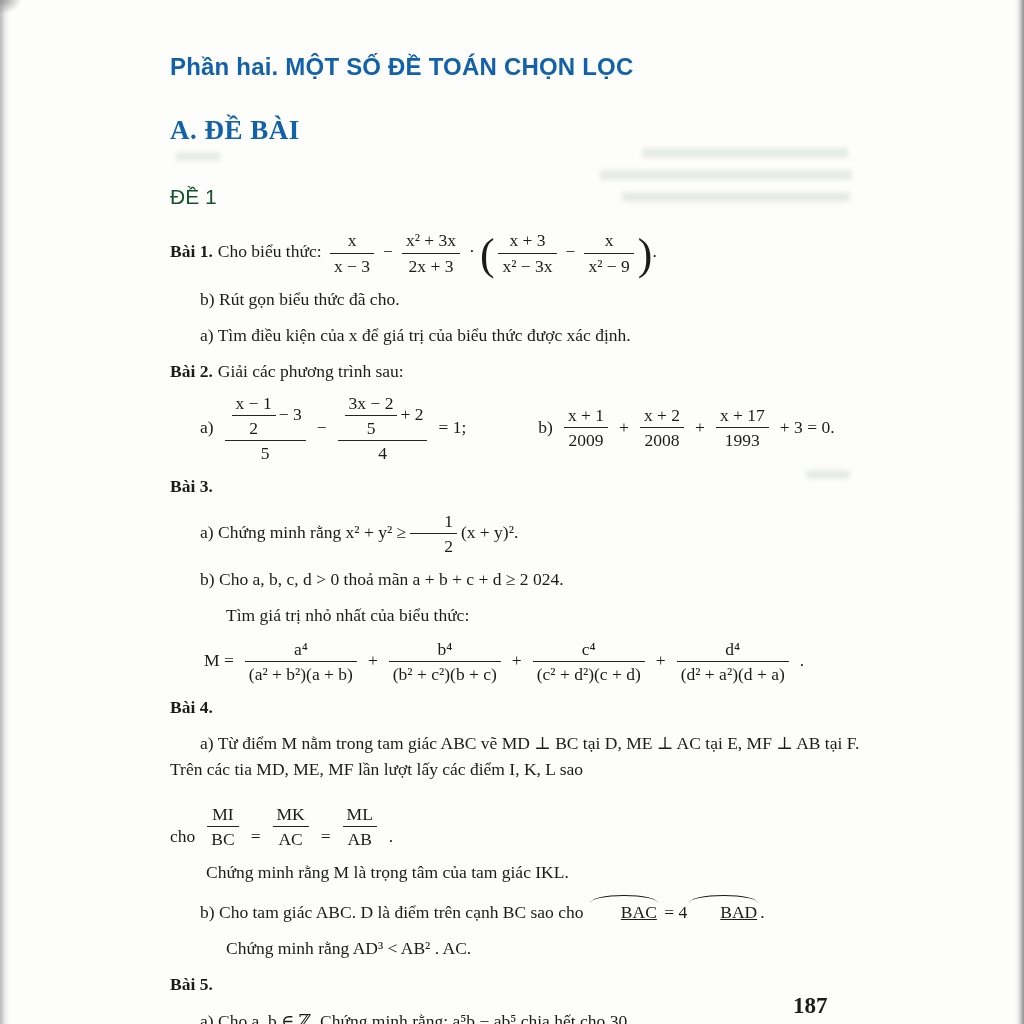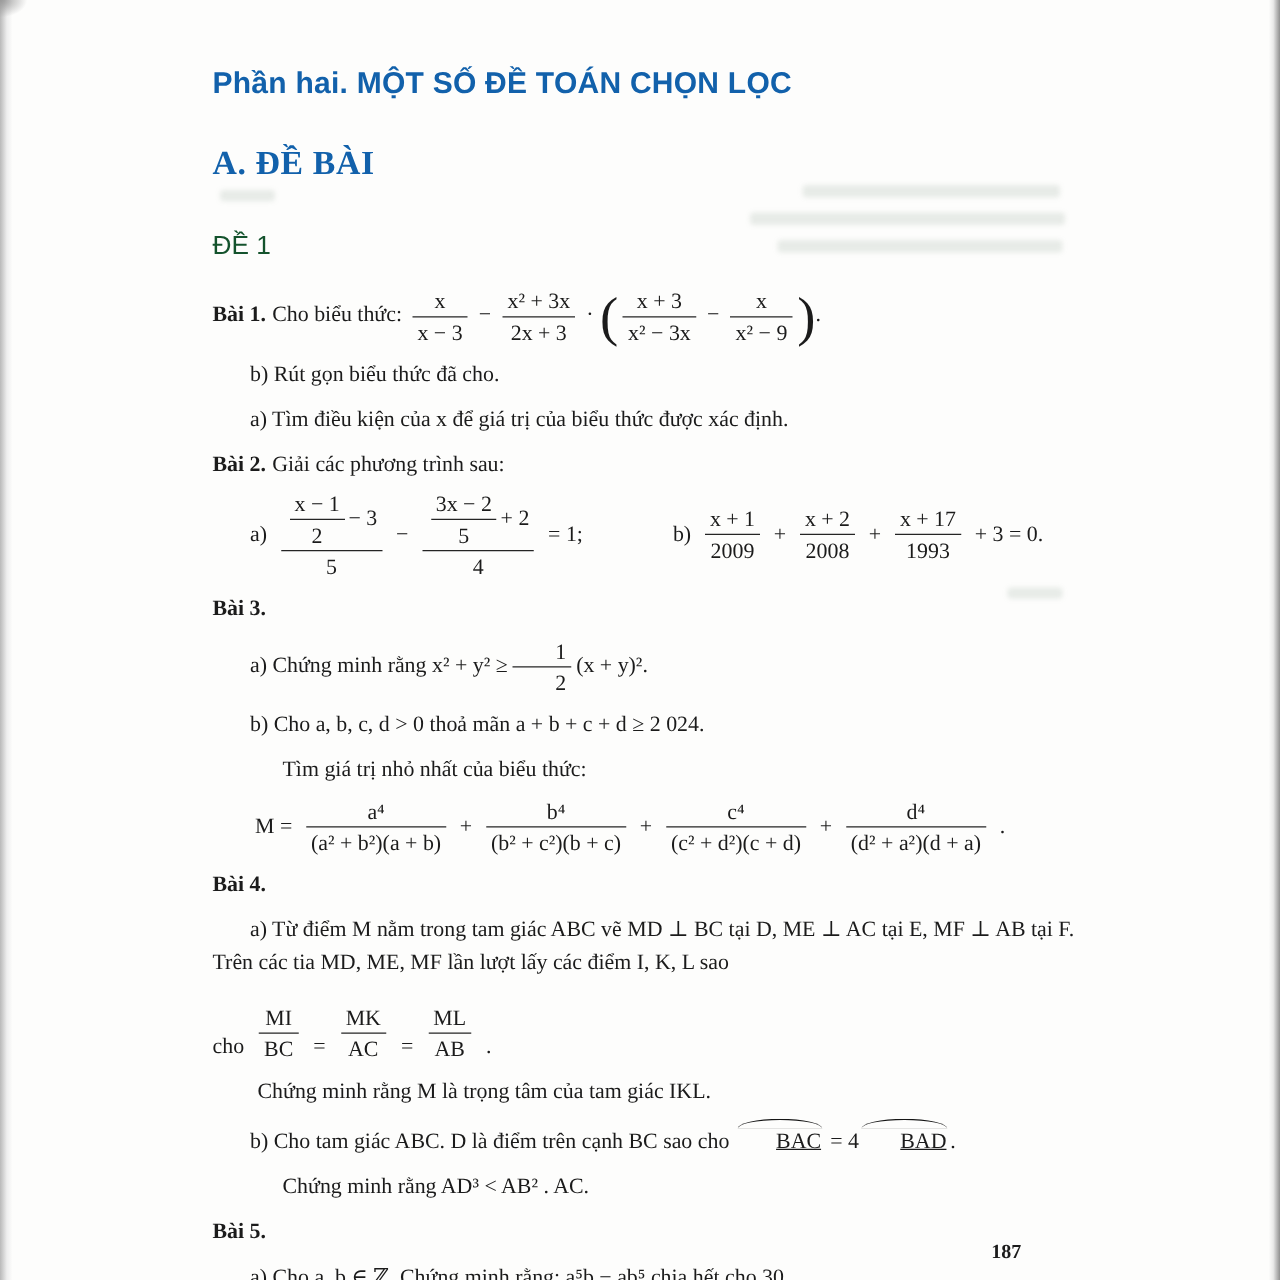--- a/index.html
+++ b/index.html
@@ -44,21 +44,21 @@
   .lhs{margin-left:30px;}
   .rhs{margin-left:72px;}
   .meq{margin-left:34px;margin-top:10px;}
   .chorow{margin-top:22px;display:flex;align-items:flex-end;gap:8px;}
 
   
   .arc{position:relative;display:inline-block;margin:0 3px;padding-top:3px;text-decoration:underline;}
   .arc::before{content:"";position:absolute;left:-1px;right:-1px;top:-2px;height:7px;
     border-top:1.6px solid #151515;border-radius:50% / 100% 100% 0 0;}
 
-  .pageno{position:absolute;left:793px;top:993px;font-weight:700;font-size:16px;}
+  .pageno{position:absolute;left:793px;top:993px;font-weight:700;font-size:23px;}
 </style>
 </head>
 <body>
 
 <div class="edge-left"></div>
 <div class="edge-right"></div>
 <div class="corner"></div>
 
 <div class="bleed" style="left:642px;top:148px;width:206px;height:10px"></div>
 <div class="bleed" style="left:600px;top:170px;width:252px;height:10px"></div>

